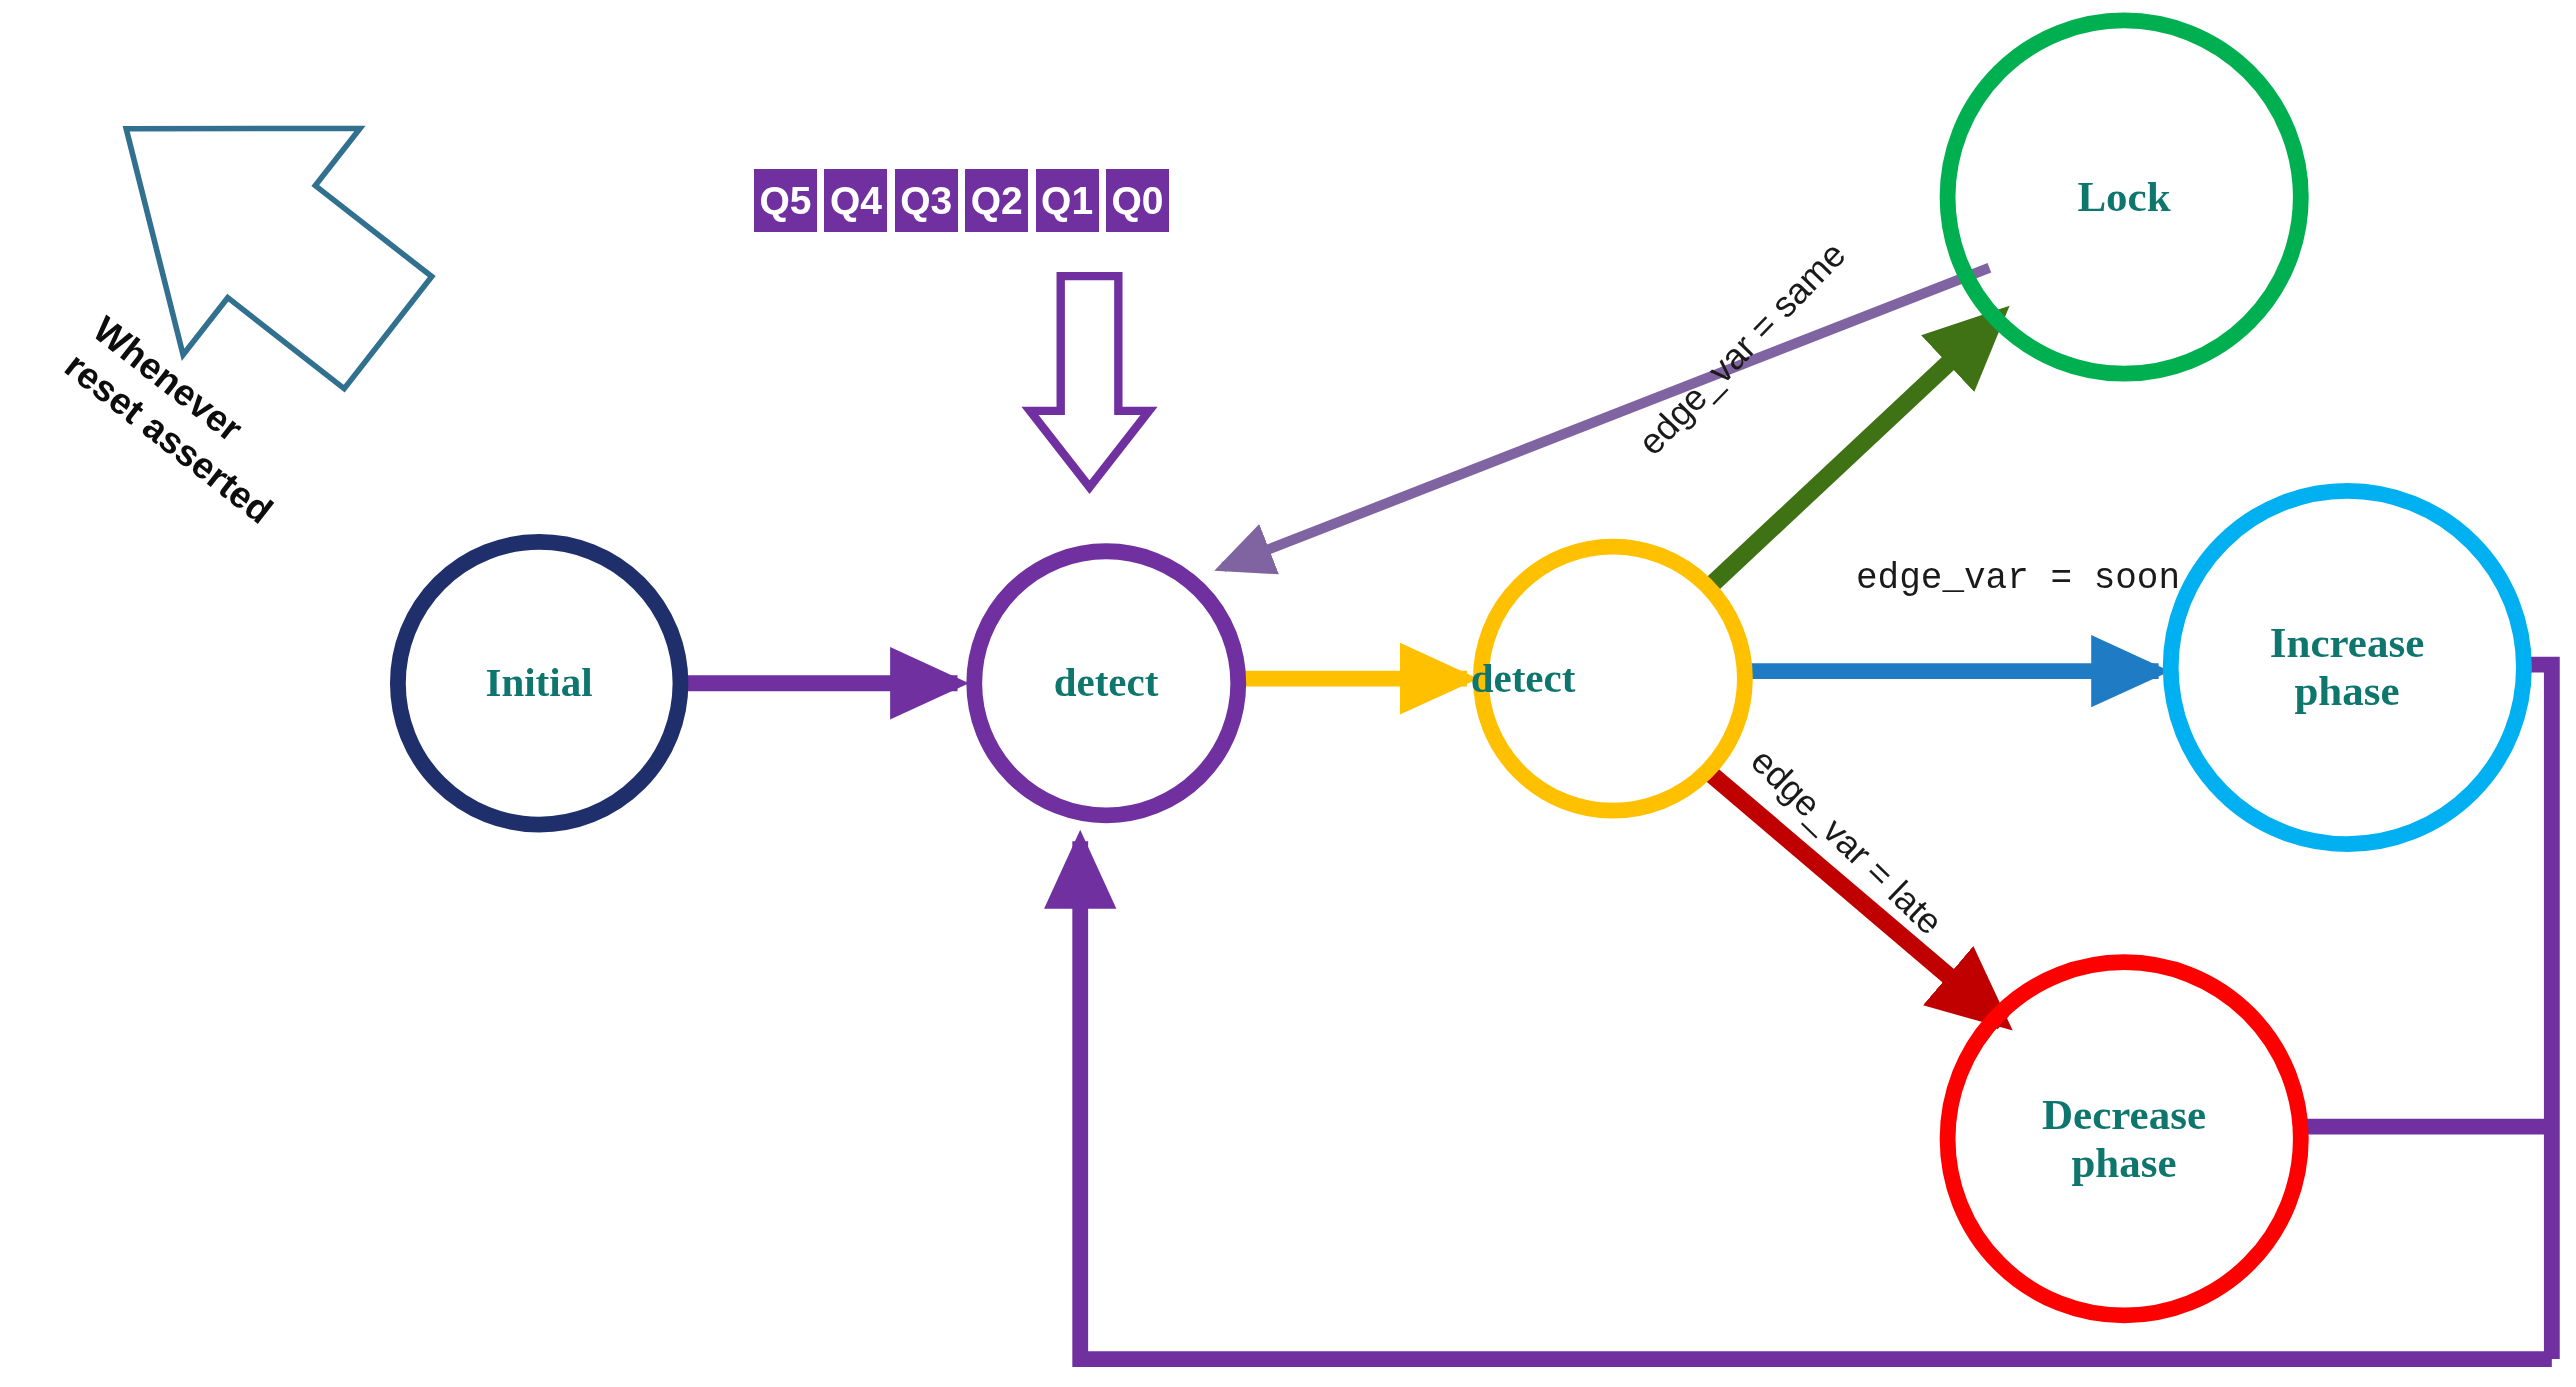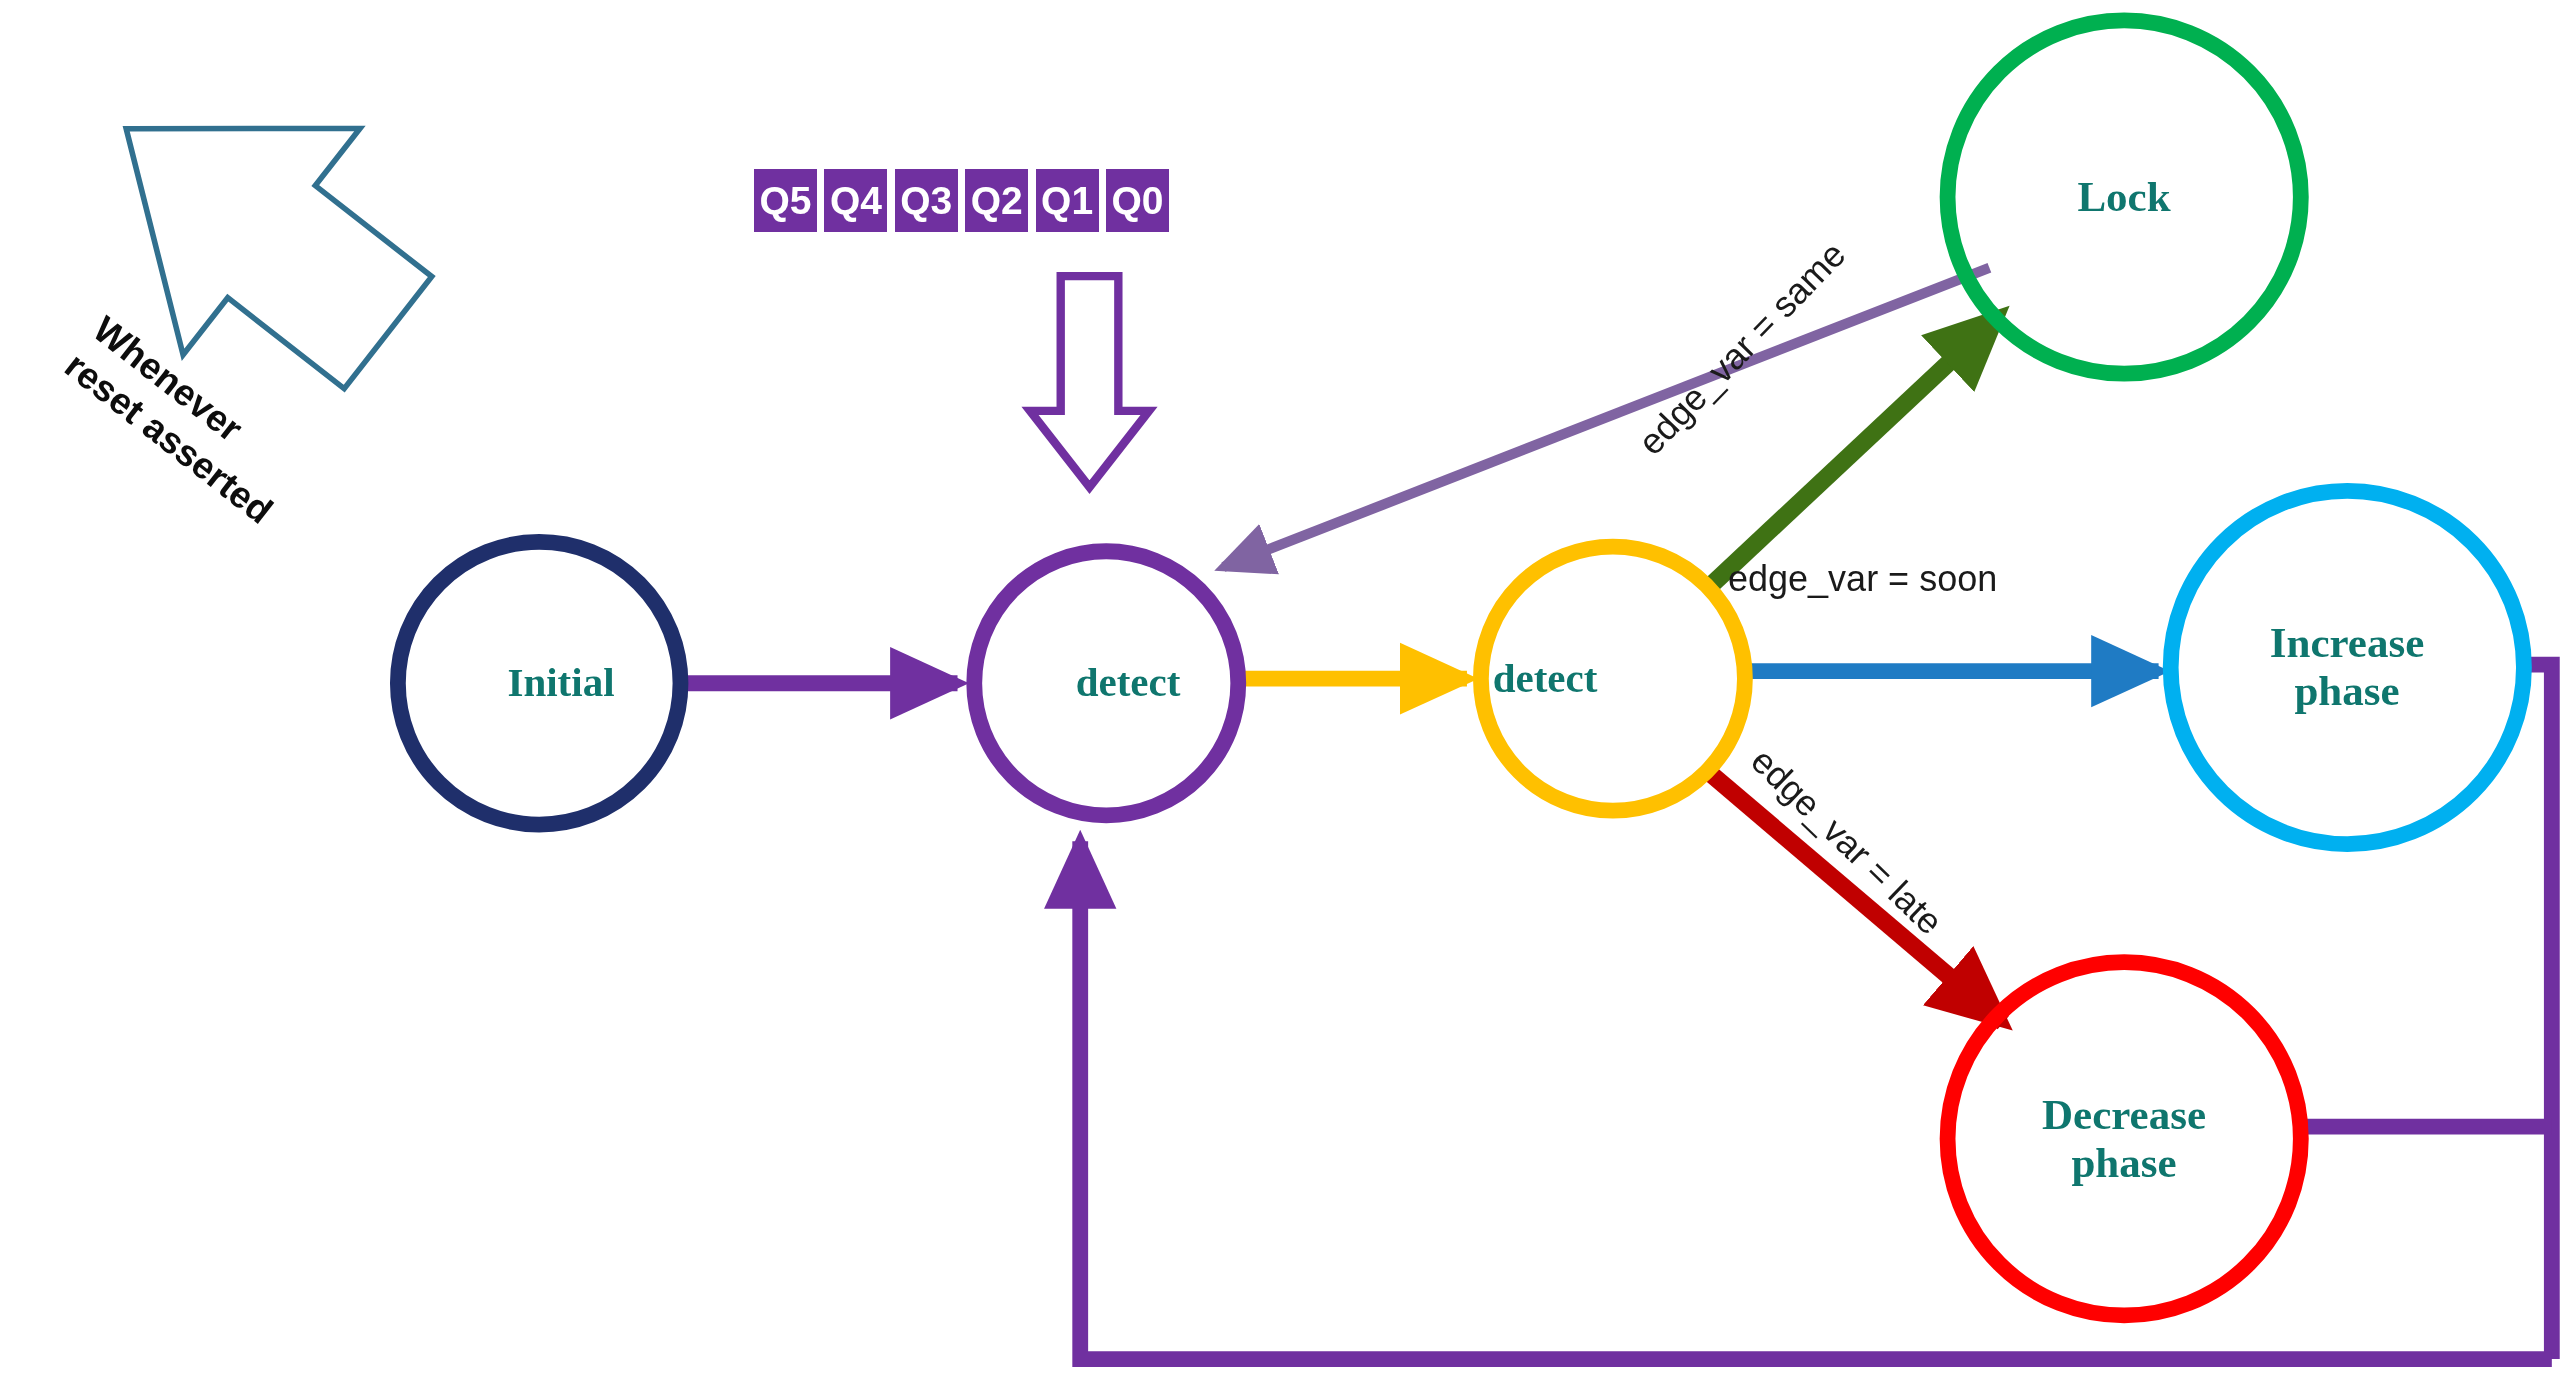--- a/index.html
+++ b/index.html
@@ -15,21 +15,21 @@
     position:absolute;
     text-align:center;
     font-family:"Liberation Serif", serif;
     font-weight:bold;
     color:#0f766e;
     line-height:1.12;
     white-space:pre-line;
     transform:translate(-50%,-50%);
     pointer-events:none;
   }
-  .node-label.s1{font-size:41px;margin-left:22px;}
+  .node-label.s1{font-size:41px;}
   .node-label.s2{font-size:43px;}
 
   
   #q-register{
     position:absolute;
     left:754px;top:169px;
     display:flex;
     gap:7.4px;
   }
   .q-cell{
@@ -62,21 +62,21 @@
   
   .edge-label{
     position:absolute;
     font-family:"Liberation Sans", sans-serif;
     font-size:36px;
     color:#1a1a1a;
     white-space:nowrap;
     pointer-events:none;
   }
   #label-same{ left:1645px; top:428px; transform:rotate(-46deg); transform-origin:left center; }
-  #label-soon{ left:1728px; top:558px; }
+  #label-soon{ left:1856px; top:558px;font-family:Liberation Mono, monospace; }
   #label-late{ left:1757px; top:734px; transform:rotate(44deg); transform-origin:left center; }
 </style>
 </head>
 <body>
 
 <div id="canvas">
 
   <svg class="layer" viewBox="0 0 2771 1492" width="2576" height="1387">
     <defs>
       <marker id="ah-purple" viewBox="0 0 10 10" refX="8.2" refY="5" markerWidth="5.2" markerHeight="5.2" orient="auto-start-reverse">

